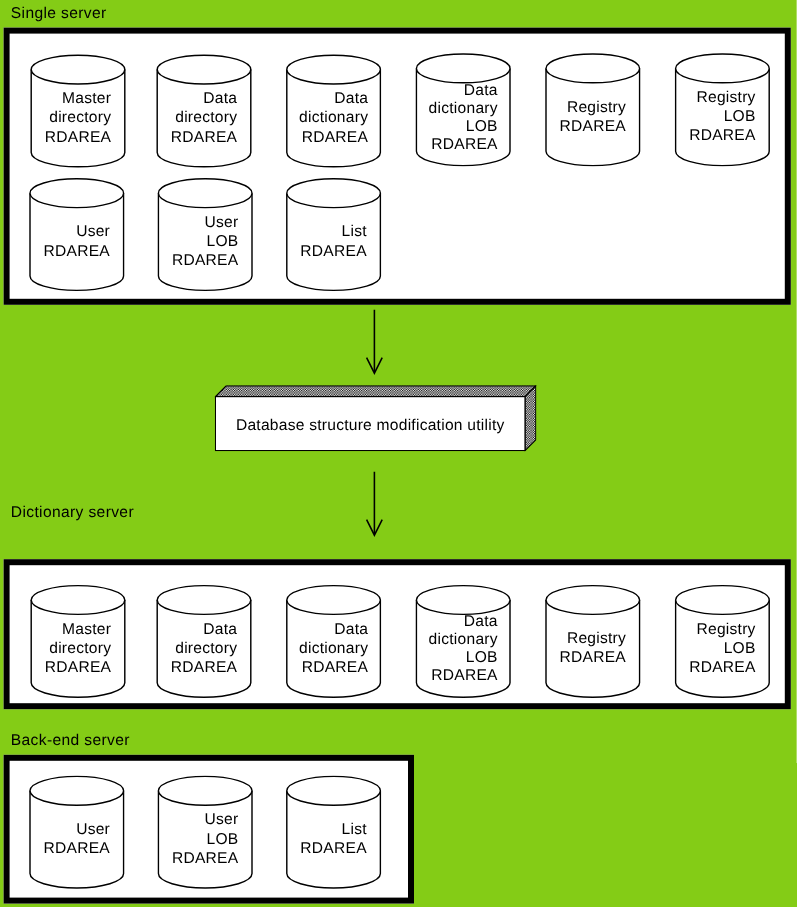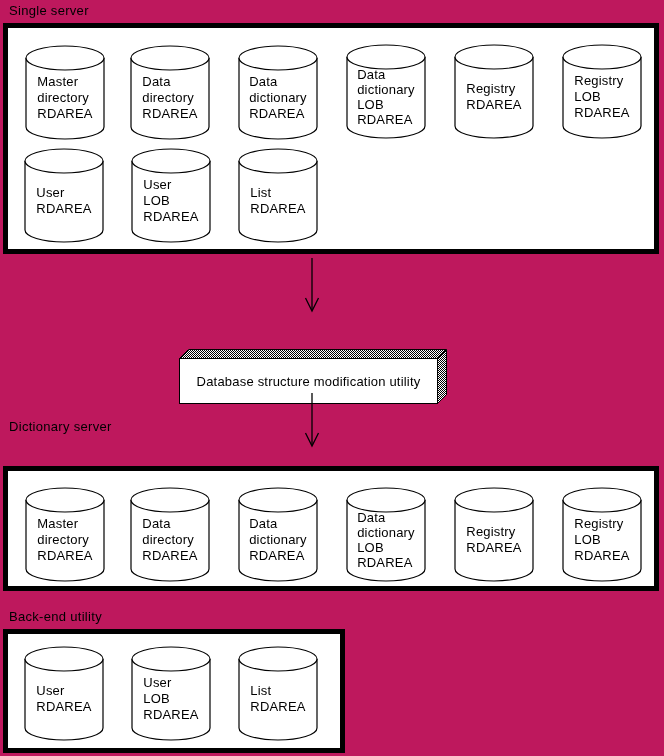--- a/index.html
+++ b/index.html
@@ -1,20 +1,20 @@
 <!DOCTYPE html>
 <html><head>
 <meta charset="utf-8">
 <style>
   html, body { margin: 0; padding: 0; background: #ffffff; }
   #page {
     position: relative;
     width: 664px;
     height: 756px;
-    background: #be185d;
+    background: #84cc16;
     font-family: "Liberation Sans", sans-serif;
     color: #000000;
     overflow: hidden;
   }
   .sec-label {
     position: absolute;
     font-size: 13px;
     line-height: 15px;
     letter-spacing: 0.3px;
     white-space: nowrap;
@@ -35,30 +35,30 @@
     left: 0; top: 0;
     width: 80px; height: 95px;
     display: block;
   }
   .cyl-label {
     position: absolute;
     left: 1px; right: 1px; top: 16px; bottom: 5px;
     display: flex;
     align-items: center;
     justify-content: center;
-    text-align: left;
+    text-align: right;
     font-size: 13px;
     line-height: 16px;
     white-space: pre-line;
     letter-spacing: 0.2px;
   }
   #utility {
     position: absolute;
     left: 179px; top: 321px;
-    width: 268px; height: 55px; margin-top: 28px;
+    width: 268px; height: 55px;
   }
   #utility svg { position: absolute; left: 0; top: 0; display: block; }
   #utility-label {
     position: absolute;
     left: 0; top: 9px;
     width: 259px; height: 46px;
     display: flex;
     align-items: center;
     justify-content: center;
     text-align: center;
@@ -239,21 +239,21 @@
   <div class="cyl" style="left:562px; top:487px;">
     <svg viewBox="0 0 80 95">
       <path d="M1 13 V82 A39 12 0 0 0 79 82 V13" fill="#fff" stroke="#000" stroke-width="1.2"></path>
       <ellipse cx="40" cy="13" rx="39" ry="12" fill="#fff" stroke="#000" stroke-width="1.2"></ellipse>
     </svg>
     <div class="cyl-label">Registry
 LOB
 RDAREA</div>
   </div>
 
-  <div class="sec-label" style="left:9px; top:609px;">Back-end utility</div>
+  <div class="sec-label" style="left:9px; top:609px;">Back-end server</div>
 
   <div class="server-box" style="left:3px; top:629px; width:342px; height:124px;"></div>
 
   <div class="cyl" style="left:24px; top:646px;">
     <svg viewBox="0 0 80 95">
       <path d="M1 13 V82 A39 12 0 0 0 79 82 V13" fill="#fff" stroke="#000" stroke-width="1.2"></path>
       <ellipse cx="40" cy="13" rx="39" ry="12" fill="#fff" stroke="#000" stroke-width="1.2"></ellipse>
     </svg>
     <div class="cyl-label">User
 RDAREA</div>

